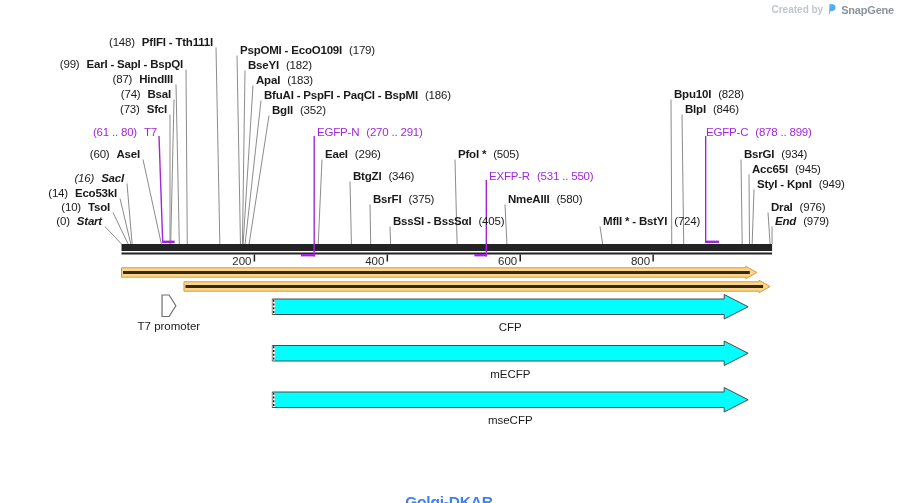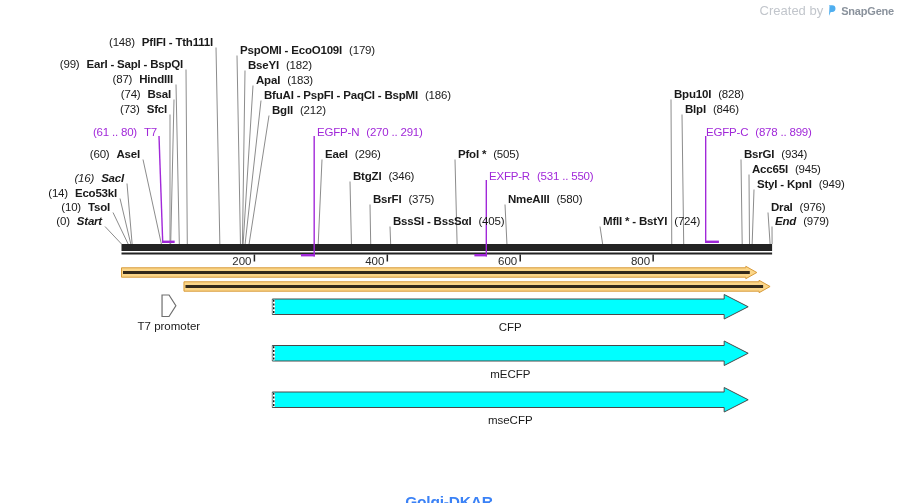--- a/index.html
+++ b/index.html
@@ -9,21 +9,21 @@
   .site-label{position:absolute;white-space:nowrap;font-size:11.5px;line-height:12px;color:#1a1a1a;letter-spacing:-0.2px;}
   .site-label .nm{font-weight:bold;}
   .site-label .ps{font-weight:normal;}
   .site-label .sp{display:inline-block;width:7px;}
   .site-label.purple{color:#a128d9;}
   .site-label.purple .nm{font-weight:normal;}
   .site-label .it{font-style:italic;}
   .tick-label{position:absolute;font-size:11.5px;color:#2a2a2a;white-space:nowrap;}
   .feat-label{position:absolute;transform:translateX(-50%);font-size:11.5px;color:#1a1a1a;white-space:nowrap;}
   .watermark{position:absolute;top:3px;right:4px;display:flex;align-items:center;gap:4px;}
-  .wm-created{font-size:13px;color:#c2c6cc;}
+  .wm-created{font-size:10px;color:#c2c6cc;font-weight:bold;}
   .wm-brand{font-size:11px;font-weight:bold;color:#8a929c;letter-spacing:-0.2px;}
   .wm-icon{display:inline-flex;align-items:center;}
   .title-block{position:absolute;left:0;right:0;top:461px;text-align:center;}
   .map-title{font-size:15.5px;font-weight:bold;color:#3b82f6;letter-spacing:-0.2px;margin-top:32px;}
   .map-subtitle{font-size:11px;color:#222;margin-top:2px;}
 </style>
 </head>
 <body>
 
 <div class="stage">
@@ -94,21 +94,21 @@
       <div class="site-label" style="right: 731px; top: 103px;"><span class="ps">(73)</span><span class="sp"></span><span class="nm">SfcI</span></div>
       <div class="site-label" style="right: 758px; top: 148px;"><span class="ps">(60)</span><span class="sp"></span><span class="nm">AseI</span></div>
       <div class="site-label" style="right: 774px; top: 172px; font-style: italic;"><span class="ps">(16)</span><span class="sp"></span><span class="nm">SacI</span></div>
       <div class="site-label" style="right: 781px; top: 187px;"><span class="ps">(14)</span><span class="sp"></span><span class="nm">Eco53kI</span></div>
       <div class="site-label" style="right: 788px; top: 201px; margin-left: 12px;"><span class="ps">(10)</span><span class="sp"></span><span class="nm">TsoI</span></div>
       <div class="site-label" style="right: 796px; top: 215px;"><span class="ps">(0)</span><span class="sp"></span><span class="nm it">Start</span></div>
       <div class="site-label" style="left: 240px; top: 44px;"><span class="nm">PspOMI - EcoO109I</span><span class="sp"></span><span class="ps">(179)</span></div>
       <div class="site-label" style="left: 248px; top: 59px;"><span class="nm">BseYI</span><span class="sp"></span><span class="ps">(182)</span></div>
       <div class="site-label" style="left: 256px; top: 74px;"><span class="nm">ApaI</span><span class="sp"></span><span class="ps">(183)</span></div>
       <div class="site-label" style="left: 264px; top: 89px;"><span class="nm">BfuAI - PspFI - PaqCI - BspMI</span><span class="sp"></span><span class="ps">(186)</span></div>
-      <div class="site-label" style="left: 272px; top: 104px;"><span class="nm">BglI</span><span class="sp"></span><span class="ps">(212)</span></div>
+      <div class="site-label" style="left: 272px; top: 104px;"><span class="nm">BglI</span><span class="sp"></span><span class="ps">(352)</span></div>
       <div class="site-label" style="left: 325px; top: 148px;"><span class="nm">EaeI</span><span class="sp"></span><span class="ps">(296)</span></div>
       <div class="site-label" style="left: 353px; top: 170px;"><span class="nm">BtgZI</span><span class="sp"></span><span class="ps">(346)</span></div>
       <div class="site-label" style="left: 373px; top: 193px;"><span class="nm">BsrFI</span><span class="sp"></span><span class="ps">(375)</span></div>
       <div class="site-label" style="left: 393px; top: 215px;"><span class="nm">BssSI - BssSαI</span><span class="sp"></span><span class="ps">(405)</span></div>
       <div class="site-label" style="left: 458px; top: 148px; text-align: right;"><span class="nm">PfoI *</span><span class="sp"></span><span class="ps">(505)</span></div>
       <div class="site-label" style="left: 508px; top: 193px;"><span class="nm">NmeAIII</span><span class="sp"></span><span class="ps">(580)</span></div>
       <div class="site-label" style="left: 603px; top: 215px;"><span class="nm">MflI * - BstYI</span><span class="sp"></span><span class="ps">(724)</span></div>
       <div class="site-label" style="left: 674px; top: 88px;"><span class="nm">Bpu10I</span><span class="sp"></span><span class="ps">(828)</span></div>
       <div class="site-label" style="left: 685px; top: 103px;"><span class="nm">BlpI</span><span class="sp"></span><span class="ps">(846)</span></div>
       <div class="site-label" style="left: 744px; top: 148px;"><span class="nm">BsrGI</span><span class="sp"></span><span class="ps">(934)</span></div>

